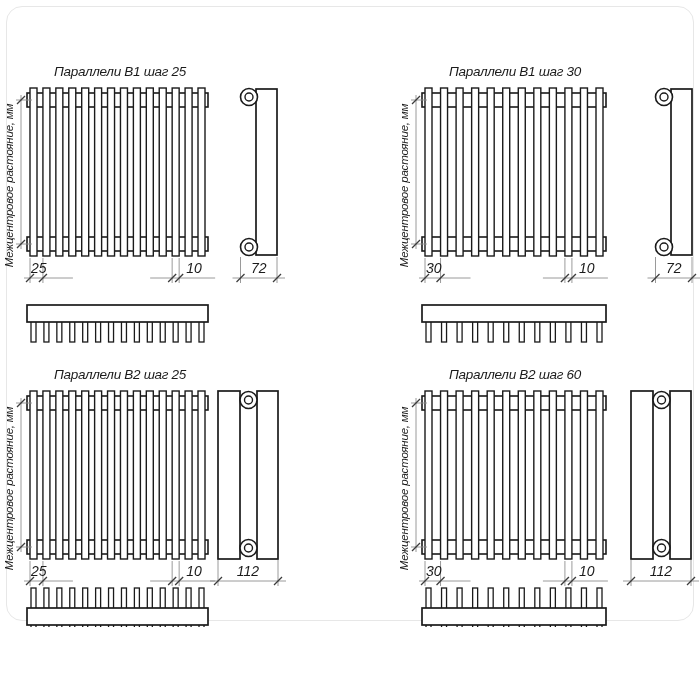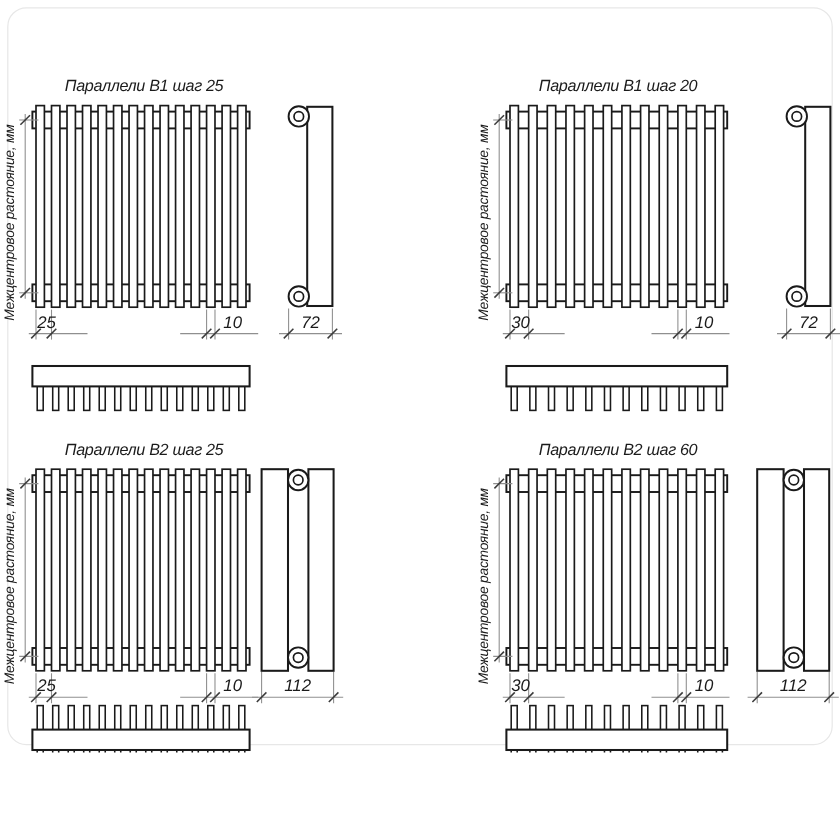--- a/index.html
+++ b/index.html
@@ -89,21 +89,21 @@
         <line x1="240.5" y1="202" x2="240.5" y2="228" stroke="#8f8f8f" stroke-width="0.9"></line>
         <line x1="277" y1="202" x2="277" y2="228" stroke="#8f8f8f" stroke-width="0.9"></line>
         <line x1="232.5" y1="223" x2="285" y2="223" stroke="#8f8f8f" stroke-width="0.9"></line>
         <line x1="236.5" y1="227" x2="244.5" y2="219" stroke="#3c3c3c" stroke-width="1.3"></line>
         <line x1="273" y1="227" x2="281" y2="219" stroke="#3c3c3c" stroke-width="1.3"></line>
         <text x="258.75" y="218" text-anchor="middle" font-size="14" font-style="italic" fill="#1b1b1b" font-family="Liberation Sans, sans-serif">72</text>
       </svg>
   </section>
 
   <section class="panel" style="left:395px;top:55px;">
-    <span class="title">Параллели В1 шаг 20</span>
+    <span class="title">Параллели В1 шаг 30</span>
     <span class="vlabel">Межцентровое растояние, мм</span>
     <svg class="art" width="340" height="300" viewBox="0 0 340 300">
         <rect x="31" y="265" width="5" height="22" fill="#fff" stroke="#1a1a1a" stroke-width="1.3"></rect>
         <rect x="46.54545454545455" y="265" width="5" height="22" fill="#fff" stroke="#1a1a1a" stroke-width="1.3"></rect>
         <rect x="62.09090909090909" y="265" width="5" height="22" fill="#fff" stroke="#1a1a1a" stroke-width="1.3"></rect>
         <rect x="77.63636363636363" y="265" width="5" height="22" fill="#fff" stroke="#1a1a1a" stroke-width="1.3"></rect>
         <rect x="93.18181818181819" y="265" width="5" height="22" fill="#fff" stroke="#1a1a1a" stroke-width="1.3"></rect>
         <rect x="108.72727272727272" y="265" width="5" height="22" fill="#fff" stroke="#1a1a1a" stroke-width="1.3"></rect>
         <rect x="124.27272727272727" y="265" width="5" height="22" fill="#fff" stroke="#1a1a1a" stroke-width="1.3"></rect>
         <rect x="139.8181818181818" y="265" width="5" height="22" fill="#fff" stroke="#1a1a1a" stroke-width="1.3"></rect>

